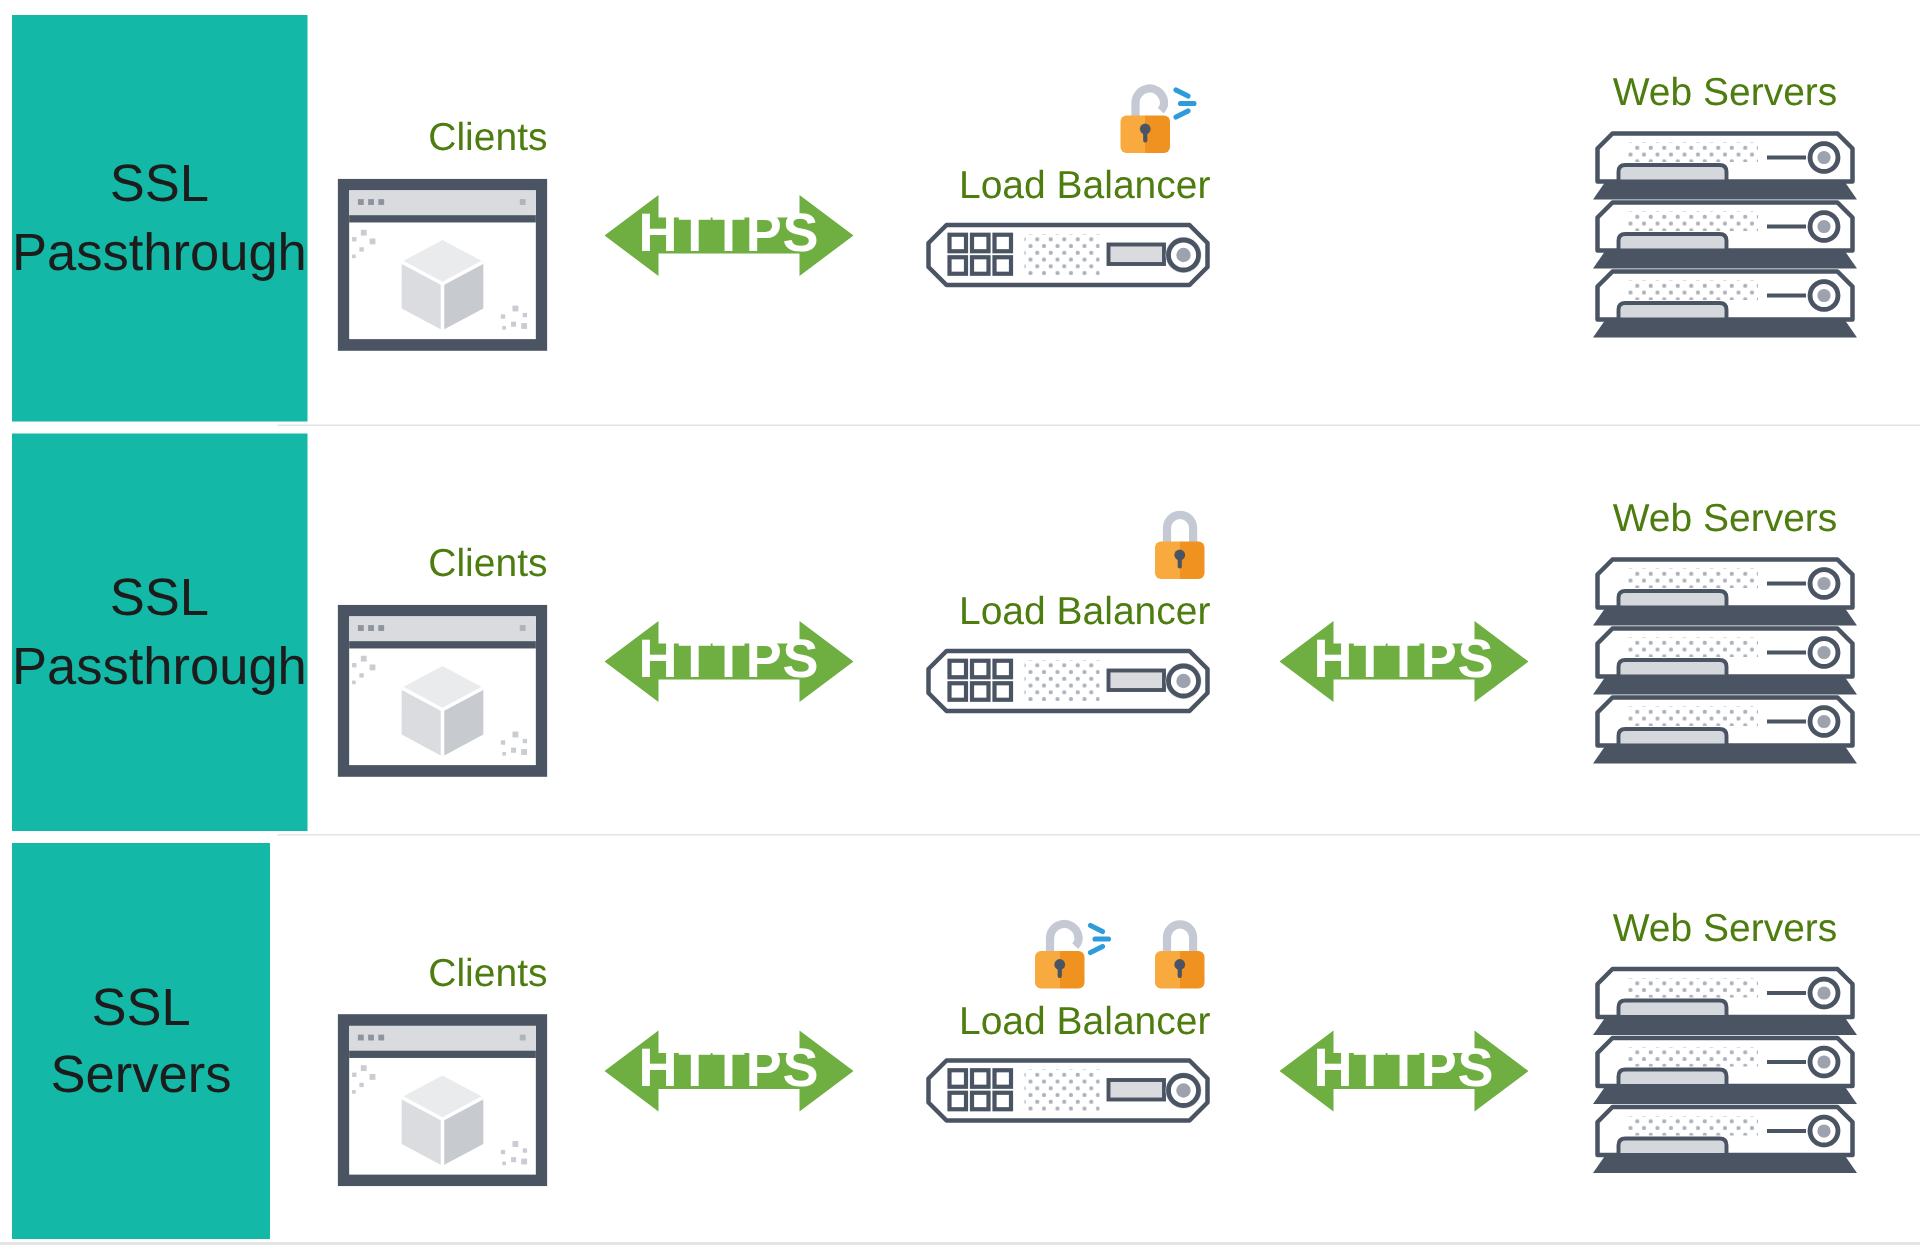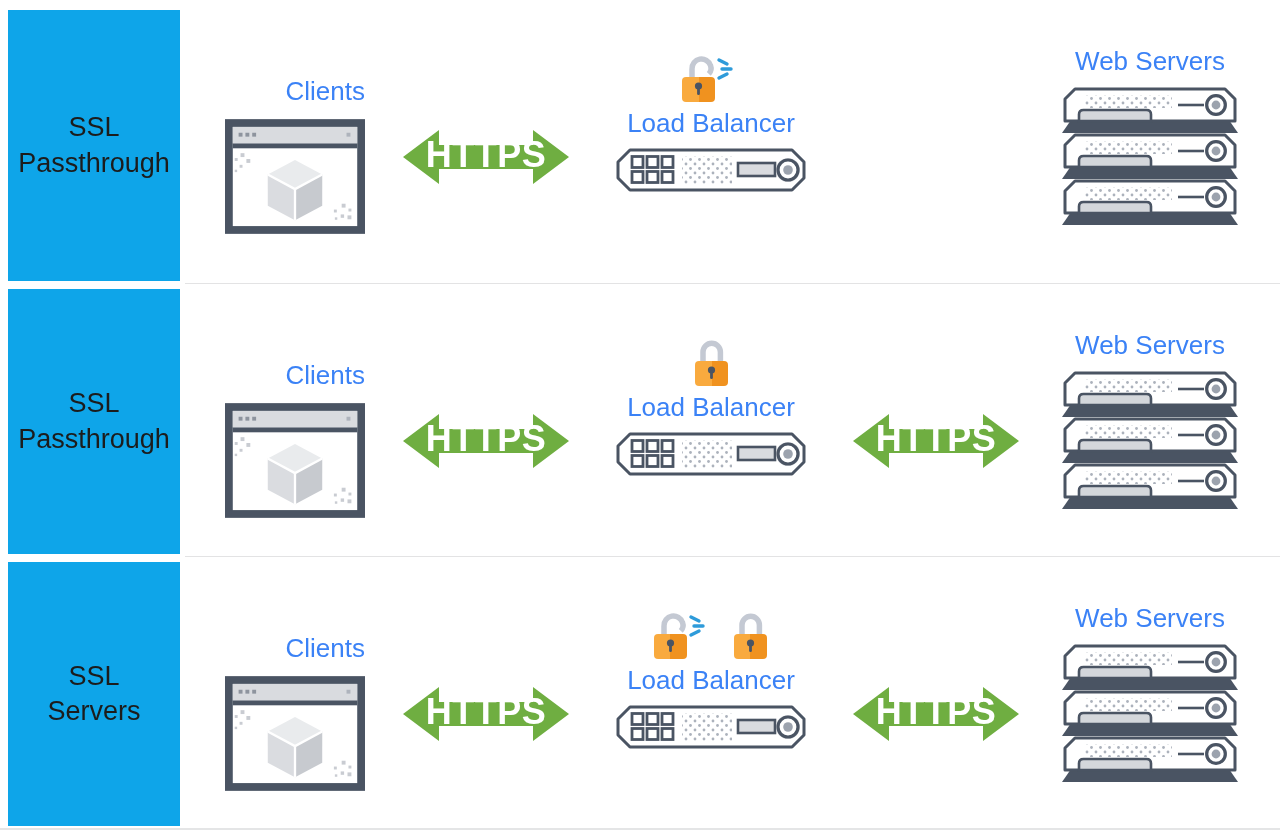--- a/index.html
+++ b/index.html
@@ -7,39 +7,39 @@
     position:relative;width:1280px;height:839px;background:#fff;overflow:hidden;
     font-family:"Liberation Sans","DejaVu Sans",sans-serif;color:#1b1b1b;
   }
   .rows{position:absolute;left:0;top:0;right:0;height:828px;border-bottom:2px solid #E4E5E6;display:flex;flex-direction:column;}
   .row{display:flex;}
   .row-1{height:283px;}
   .row-2{height:273px;}
   .row-3{height:272px;}
   .sidebar-cell{width:180px;padding-left:8px;box-sizing:border-box;display:flex;flex-shrink:0;}
   .sidebar-box{
-    background:#0ea5e9;flex:1;display:flex;flex-direction:column;justify-content:center;align-items:center;
-    font-size:27px;line-height:1.3;color:#1c1c1c;text-align:center;margin:6px 0 2px;
+    background:#14b8a6;flex:1;display:flex;flex-direction:column;justify-content:center;align-items:center;
+    font-size:35px;line-height:1.3;color:#1c1c1c;text-align:center;margin:6px 0 2px;
   }
   .row-1 .sidebar-box{margin-top:10px;}
   .content{flex:1;position:relative;margin-left:5px;}
   .row-2 .content,.row-3 .content{border-top:1px solid #E3E3E4;}
-  .node-label{font-size:26px;color:#3b82f6;white-space:nowrap;}
+  .node-label{font-size:26px;color:#4d7c0f;white-space:nowrap;}
   .clients-group{position:absolute;left:30px;top:76px;width:150px;text-align:right;}
   .clients-group .node-label{margin-bottom:12px;}
   .browser-icon{width:140px;height:115px;display:inline-block;}
   .arrow{position:absolute;top:126px;width:166px;height:62px;}
   .arrow-left{left:218px;}
   .arrow-right{left:668px;}
   .arrow svg{display:block;width:166px;height:62px;}
   .arrow-label{
     position:absolute;left:0;top:0;right:0;bottom:4px;display:flex;align-items:center;justify-content:center;
     color:#fff;font-size:36px;font-weight:bold;letter-spacing:.5px;
   }
-  .lb-group{position:absolute;left:430px;top:46px;width:192px;display:flex;flex-direction:column;align-items:center;}
+  .lb-group{position:absolute;left:430px;top:46px;width:192px;display:flex;flex-direction:column;align-items:flex-end;}
   .locks{height:58px;display:flex;align-items:flex-end;gap:16px;margin-bottom:2px;}
   .lock-icon{height:54px;display:block;}
   .lock-icon.open{width:62px;}
   .lock-icon.closed{width:41px;}
   .lb-group .node-label{margin:2px 0 9px;}
   .appliance-icon{width:190px;height:44px;display:block;}
   .servers-group{position:absolute;left:876px;top:46px;width:178px;text-align:center;}
   .servers-group .node-label{margin-bottom:10px;}
   .servers-icon{width:176px;height:140px;display:inline-block;}
 </style>

